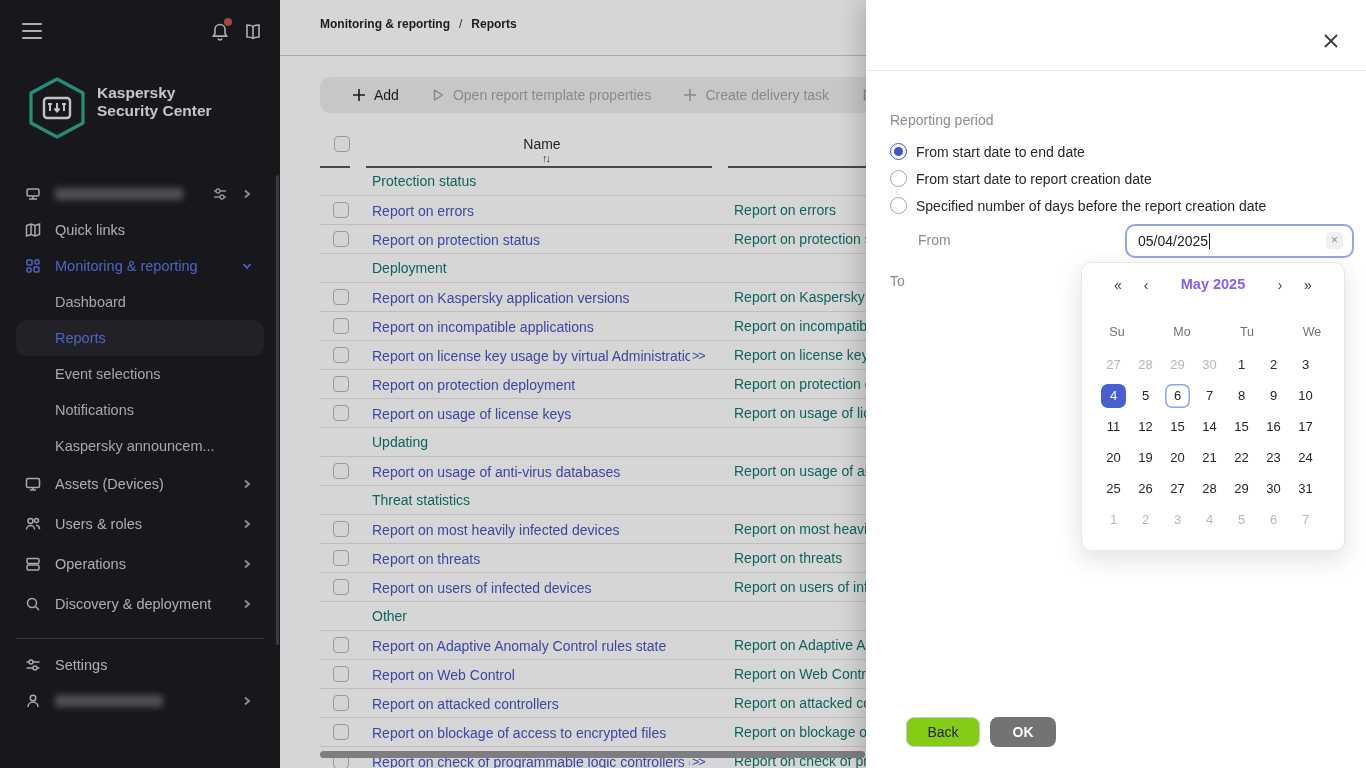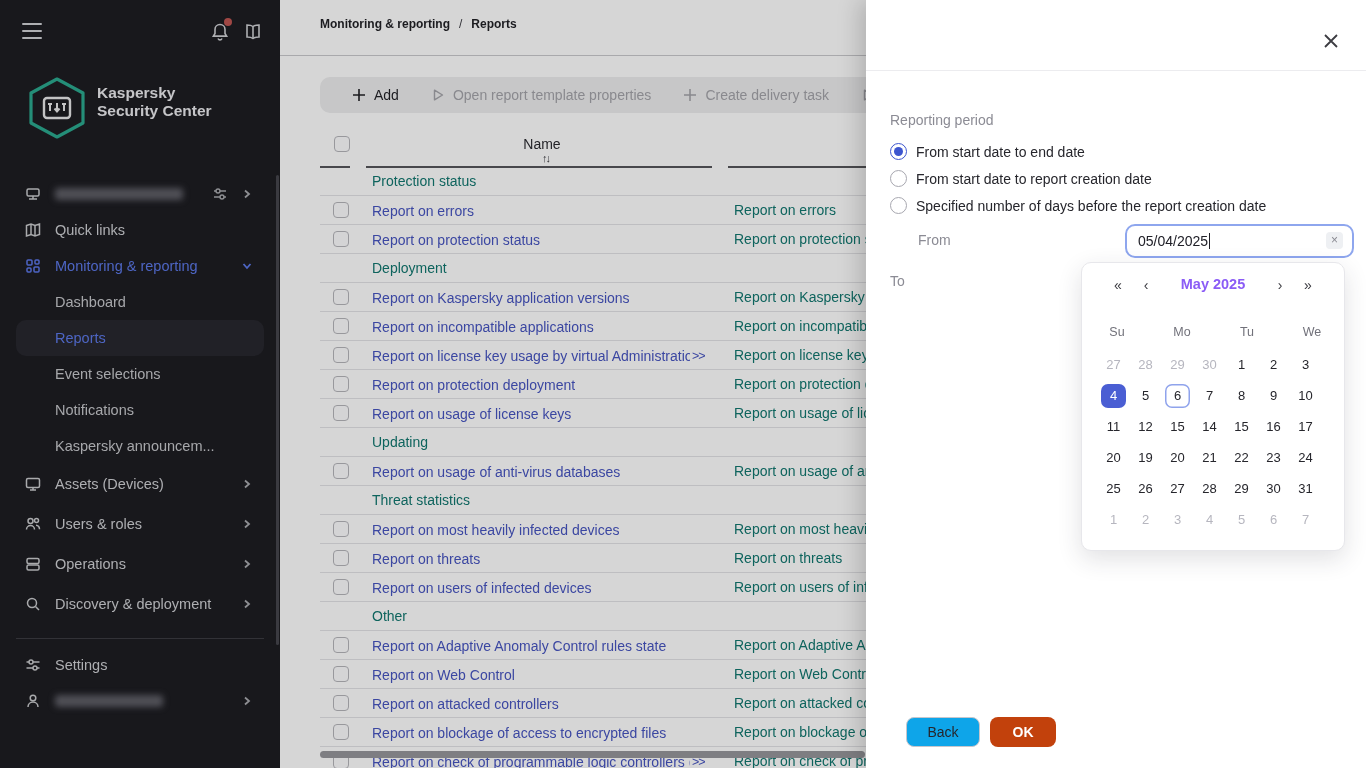--- a/index.html
+++ b/index.html
@@ -84,22 +84,22 @@
   .cal-week{position:absolute;left:19px;top:58px;display:grid;grid-template-columns:repeat(7,32px);gap:33px;}
   .cal-week div{height:22px;text-align:center;font-size:12.5px;color:#71717a;line-height:22px;}
   .cal-grid{position:absolute;left:19px;top:86px;display:grid;grid-template-columns:repeat(7,32px);grid-auto-rows:31px;}
   .daycell{display:flex;align-items:center;justify-content:flex-start;cursor:pointer;}
   .daycell span{display:flex;align-items:center;justify-content:center;width:25px;height:24px;font-size:13px;color:#26262c;border-radius:7px;}
   .daycell.muted span{color:#b6b6bf;}
   .daycell.sel span{background:#4a5ed3;color:#fff;}
   .daycell.today span{box-shadow:inset 0 0 0 1.5px #8fa3ec;}
 
   .btn{position:absolute;top:717px;height:30px;border-radius:8px;font-family:inherit;font-size:14px;cursor:pointer;}
-  .btn-back{left:40px;width:74px;background:#0ea5e9;border:1px solid #c6c6cc;color:#26262c;}
-  .btn-ok{left:124px;width:66px;background:#c2410c;border:none;color:#fff;font-weight:600;}
+  .btn-back{left:40px;width:74px;background:#84cc16;border:1px solid #c6c6cc;color:#26262c;}
+  .btn-ok{left:124px;width:66px;background:#737373;border:none;color:#fff;font-weight:600;}
 </style>
 </head>
 <body>
 
 <div id="screen">
 
   <aside class="sidebar">
     <div class="topbar">
       <div class="hamburger">
           <span></span>

